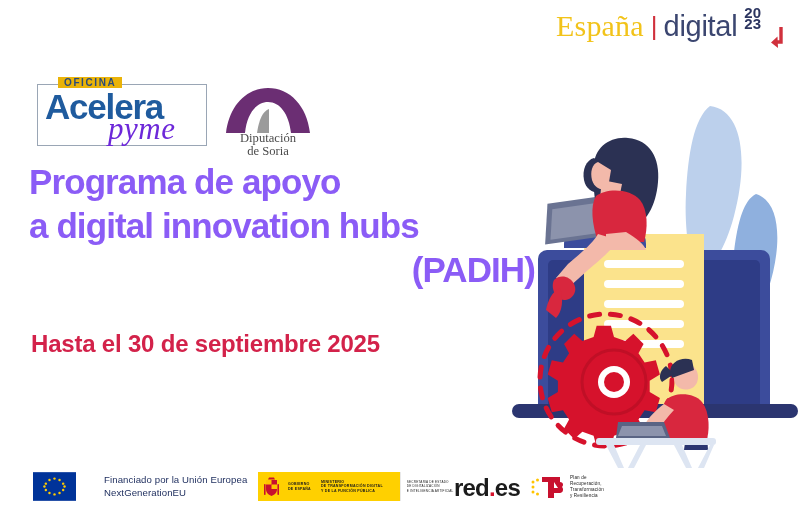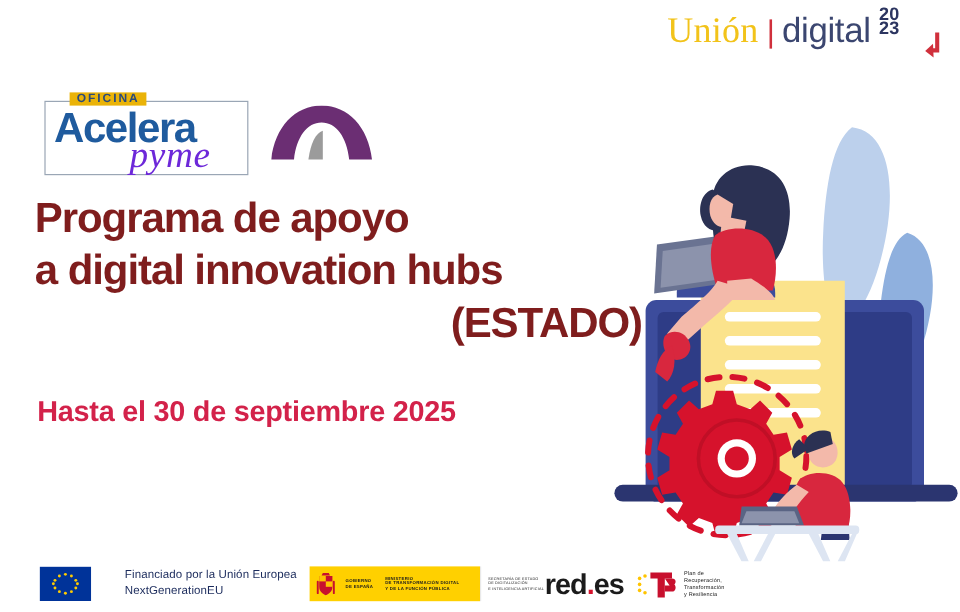--- a/index.html
+++ b/index.html
@@ -134,21 +134,21 @@
     line-height: 13.4px;
     color: #4b4b4b;
   }
 
   
   .headline {
     position: absolute;
     left: 29px;
     top: 160px;
     width: 520px;
-    color: #7f1d1d;
+    color: #8b5cf6;
     font-size: 35px;
     font-weight: 700;
     line-height: 44px;
     letter-spacing: -.9px;
   }
   .headline .l3 { display: block; text-align: right; padding-right: 14px; }
 
   
   .date-line {
     position: absolute;
@@ -235,21 +235,21 @@
     letter-spacing: .15px;
     white-space: pre-line;
   }
 </style>
 </head>
 <body>
 
 <div class="stage">
 
   <div class="espana-digital">
-    <span class="ed-espana">Unión</span>
+    <span class="ed-espana">España</span>
     <span class="ed-bar">|</span>
     <span class="ed-digital">digital</span>
     <span class="ed-year">
       <span>20</span>
       <span>23</span>
     </span>
     <svg class="ed-arrow" viewBox="0 0 22 26">
       <path d="M17 1 L17 16 L10 16" stroke="#D0303C" stroke-width="3.4" fill="none" stroke-linecap="butt"></path>
       <path d="M13.5 10.5 L7 16.6 L14 22 Z" fill="#D0303C"></path>
     </svg>
@@ -258,26 +258,30 @@
   <div class="acelera-box"></div>
   <div class="acelera-oficina">OFICINA</div>
   <div class="acelera-word">Acelera</div>
   <div class="acelera-pyme">pyme</div>
 
   <div class="soria">
     <svg class="soria-mark" width="84" height="46" viewBox="0 0 84 46">
       <path d="M42 0 C20 0 3 18 0 45 L19 45 C21 26 30 14 42 14 C54 14 63 26 65 45 L84 45 C81 18 64 0 42 0 Z" fill="#6B2E73"></path>
       <path d="M31 45 C33 31 37 23 43 21 L43 45 Z" fill="#9B9B9B"></path>
     </svg>
+    <div class="soria-text">
+      <div>Diputación</div>
+      <div>de Soria</div>
+    </div>
   </div>
 
   <div class="headline">
     <span>Programa de apoyo</span><br>
     <span>a digital innovation hubs</span>
-    <span class="l3">(ESTADO)</span>
+    <span class="l3">(PADIH)</span>
   </div>
 
   <div class="date-line">Hasta el 30 de septiembre 2025</div>
 
   <svg class="illustration" viewBox="0 0 302 420">
 
     <g>
       <path d="M212 58 C246 62 250 116 236 168 C226 206 210 224 200 232 C192 218 186 182 188 146 C190 106 196 70 212 58 Z" fill="#BCD0EC"></path>
       <path d="M258 146 C284 154 284 200 270 242 C262 268 250 282 242 288 C236 272 232 238 236 204 C240 172 246 152 258 146 Z" fill="#8FB0DE"></path>
     </g>

